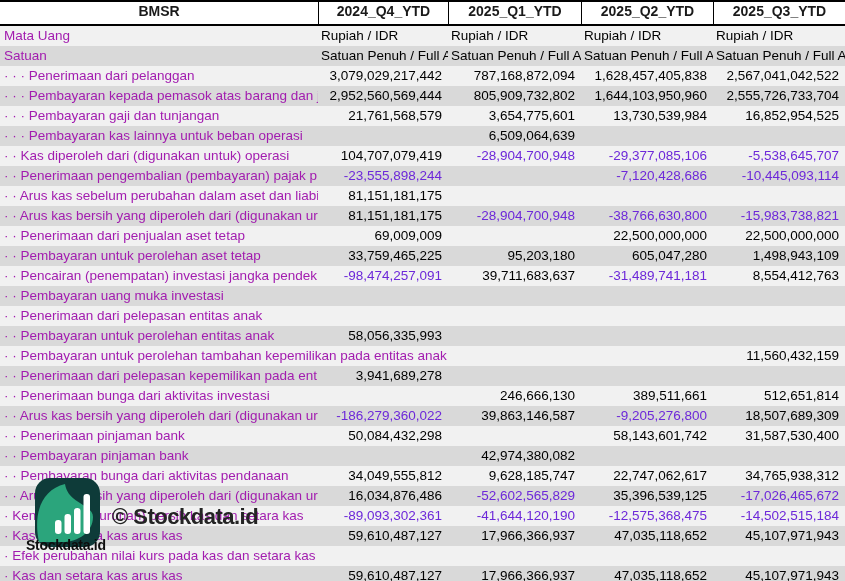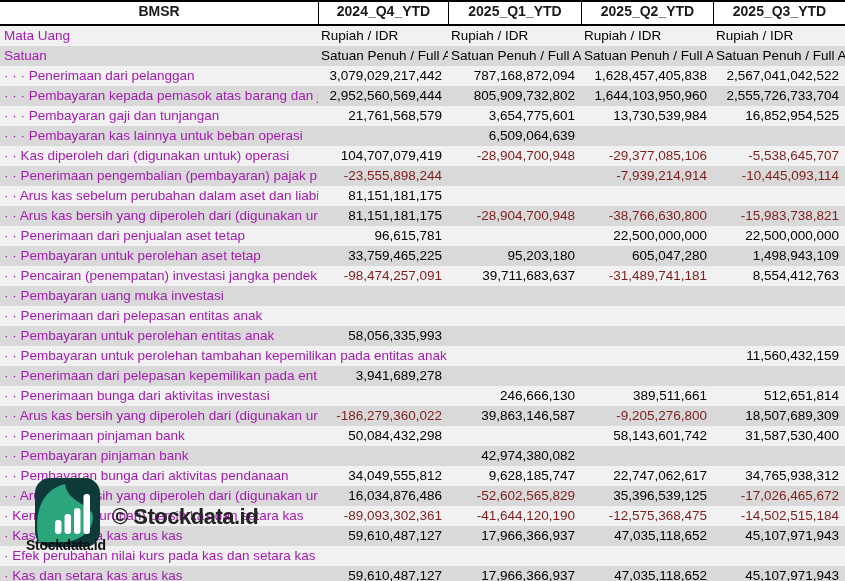--- a/index.html
+++ b/index.html
@@ -28,21 +28,21 @@
   .lbl{
     padding-left:4px;white-space:nowrap;overflow:hidden;
     color:#a21caf;
   }
   .trow.overflow .lbl{overflow:visible;}
   .val{
     text-align:right;padding-right:6px;white-space:nowrap;overflow:hidden;
     color:#000;
   }
   .val.meta{text-align:left;padding-left:3px;padding-right:0;}
-  .val.neg{color:#7f1d1d;}
+  .val.neg{color:#6d28d9;}
   
   #watermark{
     position:absolute;left:112px;top:504px;z-index:6;
     font-size:22px;font-weight:bold;color:#242424;letter-spacing:-0.5px;
   }
   #logo{position:absolute;left:35px;top:478px;z-index:5;}
   #logo-text{
     position:absolute;left:26px;top:537px;z-index:7;
     font-size:14px;font-weight:bold;color:#0d0d0d;letter-spacing:-0.3px;
   }
@@ -107,40 +107,40 @@
         <div class="lbl">· · Kas diperoleh dari (digunakan untuk) operasi</div>
         <div class="val">104,707,079,419</div>
         <div class="val neg">-28,904,700,948</div>
         <div class="val neg">-29,377,085,106</div>
         <div class="val neg">-5,538,645,707</div>
       </div>
       <div class="trow dark">
         <div class="lbl">· · Penerimaan pengembalian (pembayaran) pajak p</div>
         <div class="val neg">-23,555,898,244</div>
         <div class="val"></div>
-        <div class="val neg">-7,939,214,914</div>
+        <div class="val neg">-7,120,428,686</div>
         <div class="val neg">-10,445,093,114</div>
       </div>
       <div class="trow light">
         <div class="lbl">· · Arus kas sebelum perubahan dalam aset dan liabi</div>
         <div class="val">81,151,181,175</div>
         <div class="val"></div>
         <div class="val"></div>
         <div class="val"></div>
       </div>
       <div class="trow dark">
         <div class="lbl">· · Arus kas bersih yang diperoleh dari (digunakan ur</div>
         <div class="val">81,151,181,175</div>
         <div class="val neg">-28,904,700,948</div>
         <div class="val neg">-38,766,630,800</div>
         <div class="val neg">-15,983,738,821</div>
       </div>
       <div class="trow light">
         <div class="lbl">· · Penerimaan dari penjualan aset tetap</div>
-        <div class="val">96,615,781</div>
+        <div class="val">69,009,009</div>
         <div class="val"></div>
         <div class="val">22,500,000,000</div>
         <div class="val">22,500,000,000</div>
       </div>
       <div class="trow dark">
         <div class="lbl">· · Pembayaran untuk perolehan aset tetap</div>
         <div class="val">33,759,465,225</div>
         <div class="val">95,203,180</div>
         <div class="val">605,047,280</div>
         <div class="val">1,498,943,109</div>

